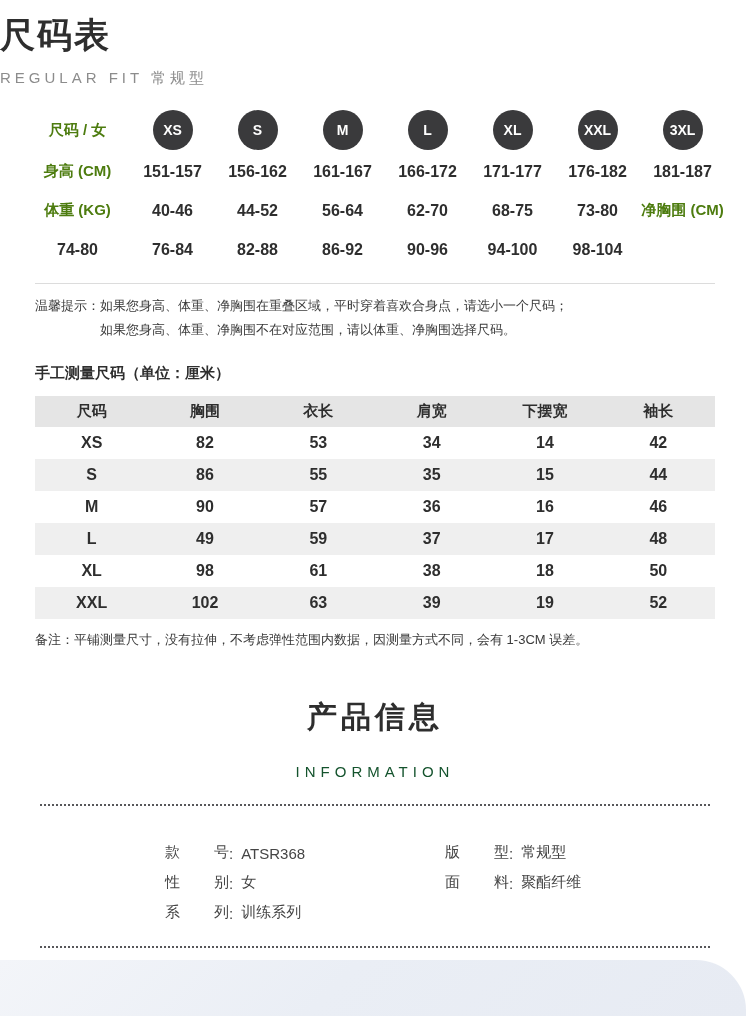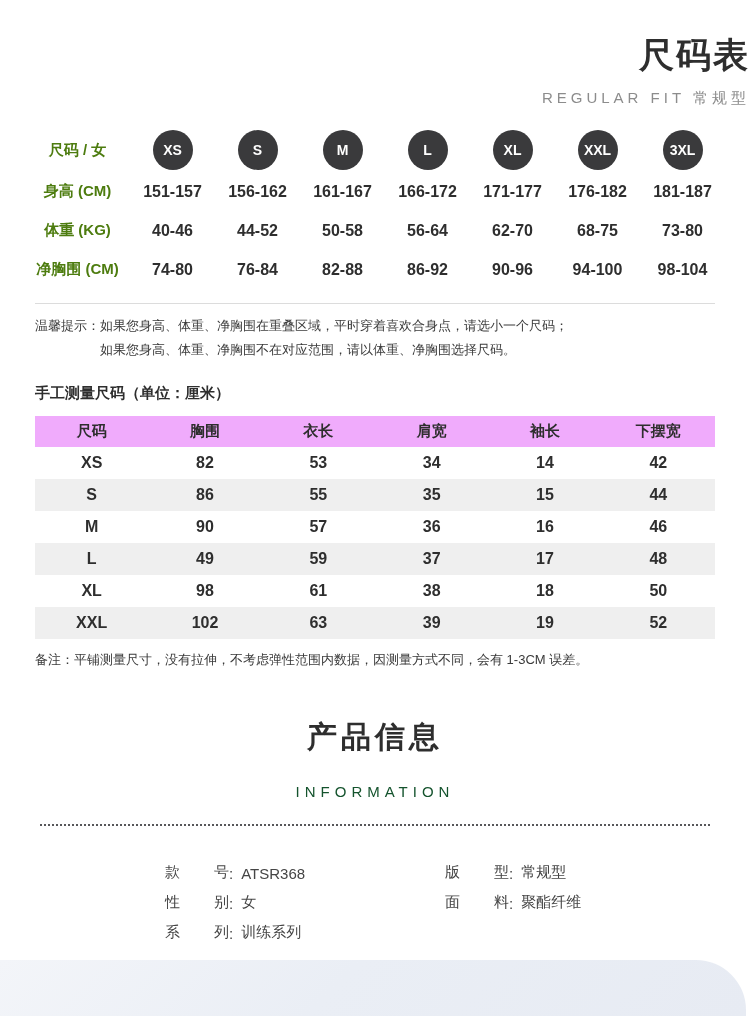--- a/index.html
+++ b/index.html
@@ -7,21 +7,21 @@
   body {
     width: 750px;
     height: 1016px;
     font-family: "Liberation Sans", "DejaVu Sans", sans-serif;
     color: #333;
     overflow: hidden;
     position: relative;
   }
 
   
-  .hdr { text-align: right; padding-top: 32px; }
+  .hdr { text-align: left; padding-top: 12px; }
   .hdr-title { font-size: 35px; font-weight: bold; color: #2e2e2e; letter-spacing: 2px; }
   .hdr-sub { margin-top: 10px; font-size: 15px; color: #8c8c8c; letter-spacing: 4px; }
 
   
   .sc-grid {
     margin: 20px 25px 0 25px;
     width: 700px;
     display: grid;
     grid-template-columns: 105px repeat(7, 85px);
   }
@@ -40,21 +40,21 @@
   
   .divider { margin: 14px 35px 0 35px; border-top: 1px solid #dcdcdc; }
   .tips { margin: 10px 35px 0 35px; display: flex; font-size: 13px; color: #3a3a3a; line-height: 24px; }
   .tips-label { white-space: nowrap; }
   .tips-lines div { white-space: nowrap; }
 
   
   .mt-title { margin: 22px 35px 0 35px; font-size: 15px; font-weight: bold; color: #2e2e2e; }
   .mt { margin: 13px 35px 0 35px; width: 680px; }
   .mt-row { display: grid; grid-template-columns: repeat(6, 1fr); height: 32px; }
-  .mt-row.hrow { height: 31px; background: #f0abfc; }
+  .mt-row.hrow { height: 31px; background: #e5e5e5; }
   .mt-row.alt { background: #efefef; }
   .mt-cell { display: flex; align-items: center; justify-content: center; font-size: 16px; font-weight: bold; color: #2e2e2e; }
   .mt-row.hrow .mt-cell { font-size: 15px; }
   .mt-note { margin: 12px 35px 0 35px; font-size: 13px; color: #3a3a3a; }
 
   
   .pi-hdr { text-align: center; margin-top: 48px; }
   .pi-title { font-size: 30px; font-weight: bold; color: #2e2e2e; letter-spacing: 4px; }
   .pi-sub { margin-top: 25px; font-size: 15px; color: #14532d; letter-spacing: 5px; }
   .dotline { margin: 24px 40px 0 40px; border-top: 2px dotted #57575a; }
@@ -114,21 +114,20 @@
   <div class="sc-cell sc-rowN sc-val">156-162</div>
   <div class="sc-cell sc-rowN sc-val">161-167</div>
   <div class="sc-cell sc-rowN sc-val">166-172</div>
   <div class="sc-cell sc-rowN sc-val">171-177</div>
   <div class="sc-cell sc-rowN sc-val">176-182</div>
   <div class="sc-cell sc-rowN sc-val">181-187</div>
 
   <div class="sc-cell sc-rowN sc-label">体重 (KG)</div>
   <div class="sc-cell sc-rowN sc-val">40-46</div>
   <div class="sc-cell sc-rowN sc-val">44-52</div>
-  <div class="sc-cell sc-rowN sc-val">50-58</div>
   <div class="sc-cell sc-rowN sc-val">56-64</div>
   <div class="sc-cell sc-rowN sc-val">62-70</div>
   <div class="sc-cell sc-rowN sc-val">68-75</div>
   <div class="sc-cell sc-rowN sc-val">73-80</div>
 
   <div class="sc-cell sc-rowN sc-label">净胸围 (CM)</div>
   <div class="sc-cell sc-rowN sc-val">74-80</div>
   <div class="sc-cell sc-rowN sc-val">76-84</div>
   <div class="sc-cell sc-rowN sc-val">82-88</div>
   <div class="sc-cell sc-rowN sc-val">86-92</div>
@@ -148,22 +147,22 @@
 </div>
 
 <div class="mt-title">手工测量尺码（单位：厘米）</div>
 
 <div class="mt">
   <div class="mt-row hrow">
     <div class="mt-cell">尺码</div>
     <div class="mt-cell">胸围</div>
     <div class="mt-cell">衣长</div>
     <div class="mt-cell">肩宽</div>
+    <div class="mt-cell">下摆宽</div>
     <div class="mt-cell">袖长</div>
-    <div class="mt-cell">下摆宽</div>
   </div>
   <div class="mt-row">
     <div class="mt-cell">XS</div>
     <div class="mt-cell">82</div>
     <div class="mt-cell">53</div>
     <div class="mt-cell">34</div>
     <div class="mt-cell">14</div>
     <div class="mt-cell">42</div>
   </div>
   <div class="mt-row alt">

